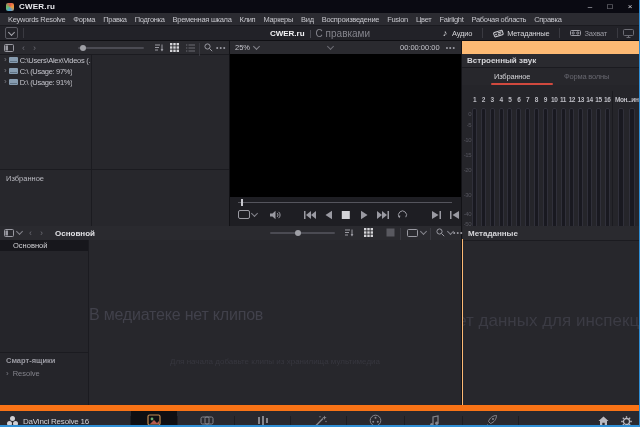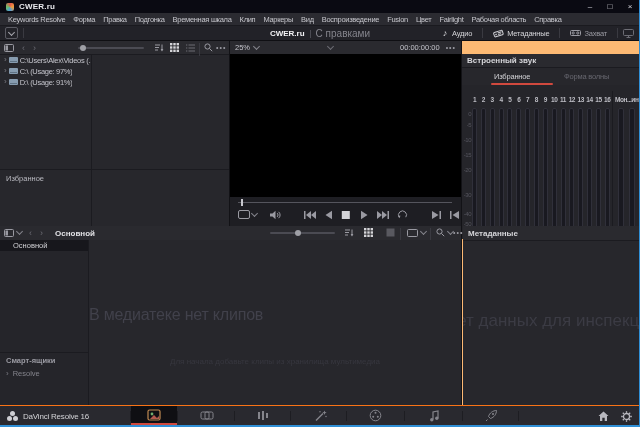--- a/index.html
+++ b/index.html
@@ -110,21 +110,21 @@
                color:#41414b;letter-spacing:-0.2px;}
   .empty-sub{position:absolute;left:0;right:0;top:117px;text-align:center;font-size:8px;color:#37373f;}
   .meta-panel{position:absolute;left:463px;top:0;width:177px;height:179px;background:#27272c;}
   .meta-header{height:14px;border-bottom:1px solid #1b1b20;background:#2a2a2f;display:flex;
                align-items:center;padding-left:5px;font-size:8px;font-weight:bold;color:#d6d6da;}
   .meta-body{position:absolute;left:0;top:15px;right:0;bottom:0;overflow:hidden;}
   .meta-empty{position:absolute;top:70px;left:50%;transform:translateX(-50%);white-space:nowrap;
               font-size:17px;color:#3b3b44;}
   
   .statusbar{position:absolute;left:0;top:405px;width:640px;height:20px;background:#29292f;
-             border-top:1px solid #f97316;box-sizing:border-box;}
+             border-top:6px solid #f97316;box-sizing:border-box;}
   .sb-left{position:absolute;left:7px;top:0;height:20px;display:flex;align-items:center;gap:5px;}
   .dv-logo{width:11px;height:11px;position:relative;}
   .dv-logo i{position:absolute;width:5px;height:5px;border-radius:50%;background:#cfcfd4;}
   .dv-logo i:nth-child(1){left:3px;top:0;}
   .dv-logo i:nth-child(2){left:0;top:5px;}
   .dv-logo i:nth-child(3){left:6px;top:5px;}
   .sb-label{font-size:8px;color:#d2d2d6;letter-spacing:-0.2px;}
   .page-cell{position:absolute;top:0;width:46px;height:19px;display:flex;align-items:center;
              justify-content:center;}
   .page-cell.active{background:#0f0f13;border-bottom:2px solid #d0493e;box-sizing:border-box;}

